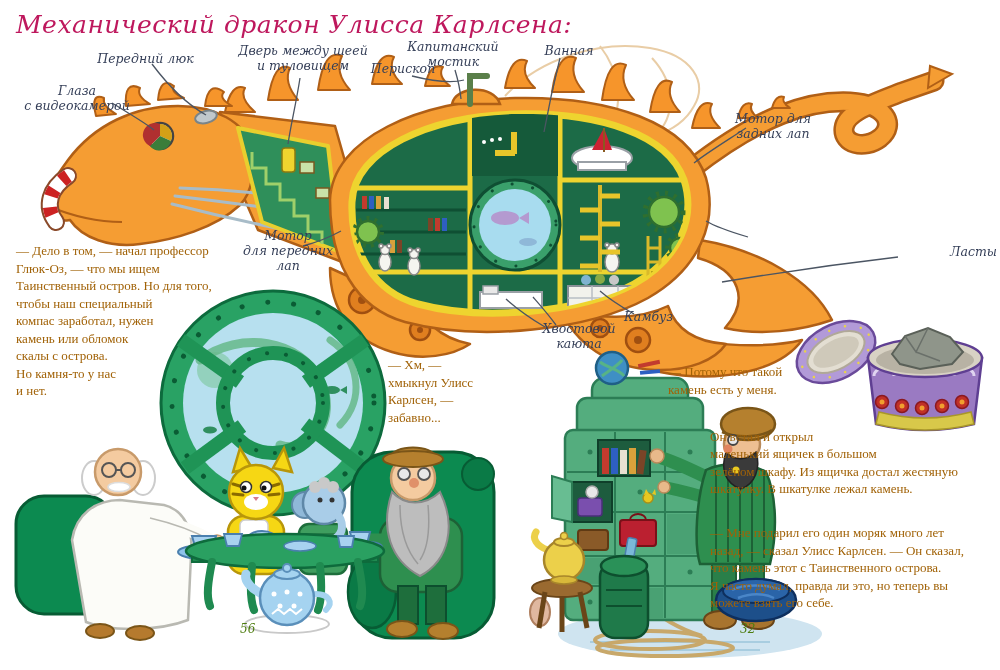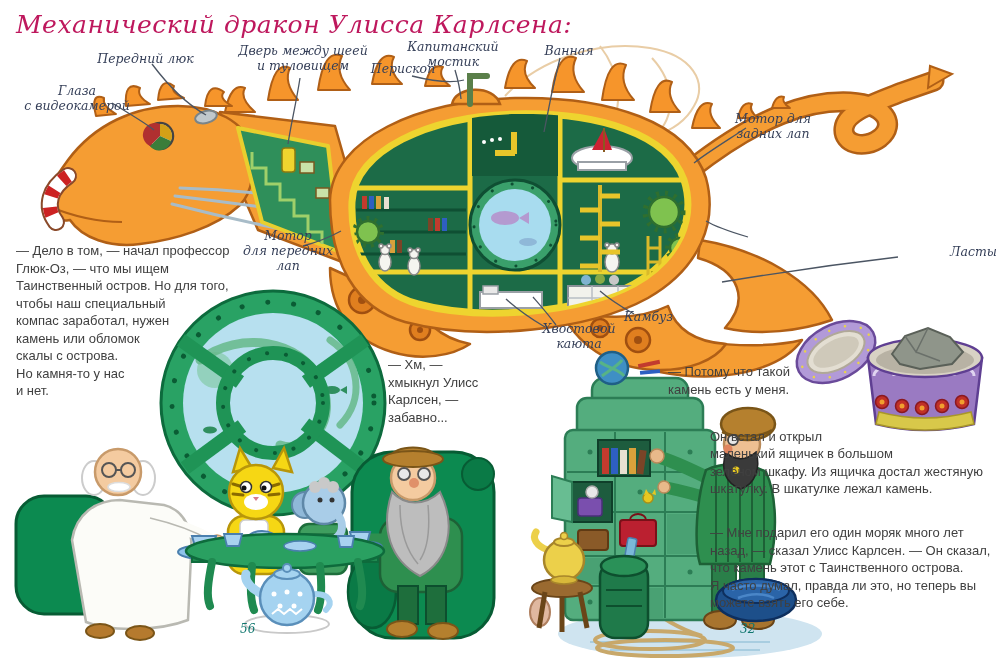--- a/index.html
+++ b/index.html
@@ -15,27 +15,28 @@
     font-size:25px;color:#be185d;letter-spacing:.5px;white-space:pre-line;
   }
   .lbl{
     position:absolute;
     font-family:"DejaVu Serif",serif;font-style:italic;
     font-size:12.5px;line-height:1.18;color:#353f58;
     white-space:pre-line;text-align:center;
   }
   .lbl.left{text-align:left;}
   .story{
-    position:absolute;font-size:13px;line-height:1.35;color:#404040;
+    position:absolute;font-size:13px;line-height:1.35;color:#a16207;
     white-space:pre-line;
+    font-family:Liberation Serif, serif;
   }
   .story p{margin:0 0 9px 0;white-space:pre-line;}
   .pagenum{
     position:absolute;font-family:"DejaVu Serif",serif;font-style:italic;
-    font-size:12px;color:#0f766e;
+    font-size:12px;color:#4d7c0f;
   }
 </style>
 </head>
 <body>
 
 <div class="page">
 
   <svg class="illustration" viewBox="0 0 1000 670">
     <defs>
       <clipPath id="cutclip">

